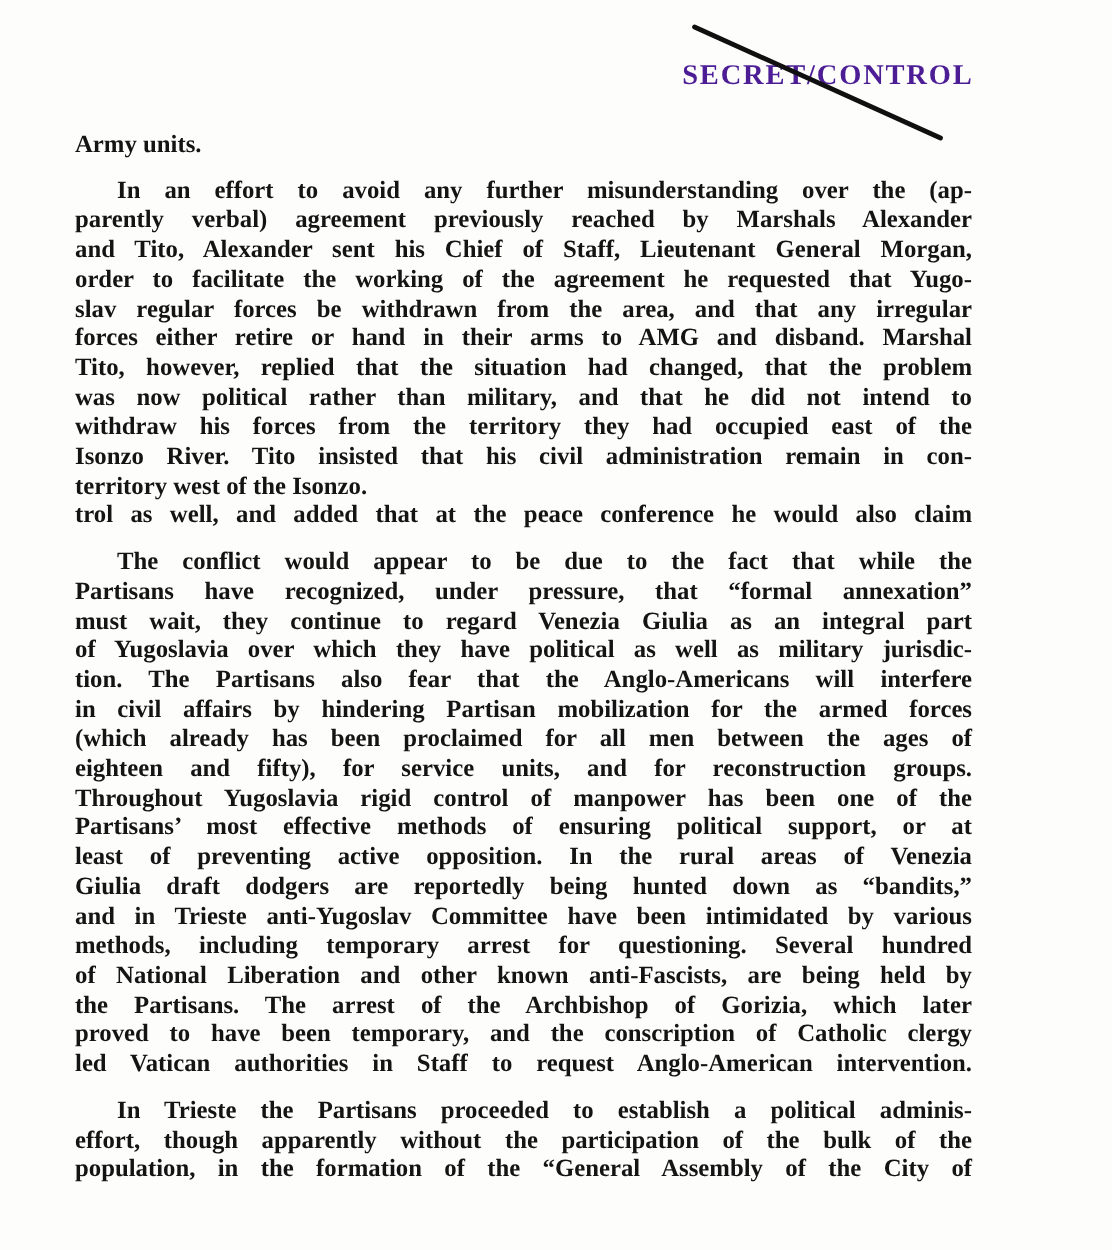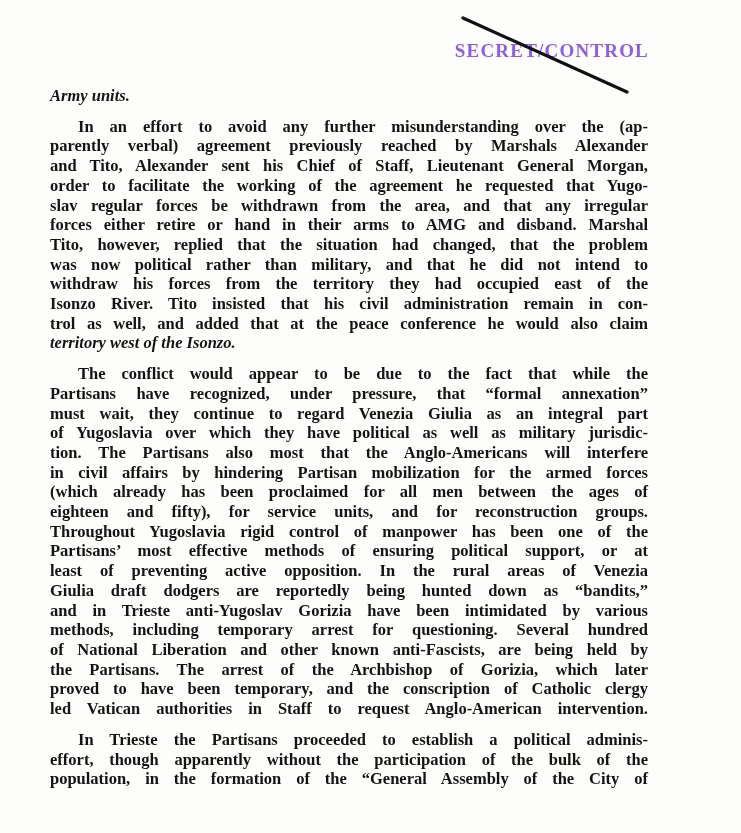--- a/index.html
+++ b/index.html
@@ -15,21 +15,21 @@
     position: absolute;
     inset: 0;
     background: #fdfdfc;
   }
   .classification {
     position: absolute;
     top: 41px;
     right: 92px;
     font: 700 19px/1.1 "Liberation Serif", serif;
     letter-spacing: 1.2px;
-    color: #8b5cf6;
+    color: #4c1d95;
     white-space: nowrap;
   }
   .strike-wrap {
     position: absolute;
     left: 452px;
     top: 10px;
     width: 190px;
     height: 88px;
     pointer-events: none;
   }
@@ -42,21 +42,20 @@
     font: 700 16.5px/19.7px "Liberation Serif", serif;
   }
   .para { margin: 0 0 11px 0; }
   .line {
     text-align: justify;
     text-align-last: justify;
   }
   .line.last {
     text-align: right;
     text-align-last: left;
-    font-style: italic;
   }
   .para.indent .line:first-child { text-indent: 28px; }
 </style>
 </head>
 <body>
 
 <main class="page">
 
   <div class="classification">SECRET/CONTROL</div>
 
@@ -74,37 +73,37 @@
         <div class="line">In an effort to avoid any further misunderstanding over the (ap-</div>
         <div class="line">parently verbal) agreement previously reached by Marshals Alexander</div>
         <div class="line">and Tito, Alexander sent his Chief of Staff, Lieutenant General Morgan,</div>
         <div class="line">order to facilitate the working of the agreement he requested that Yugo-</div>
         <div class="line">slav regular forces be withdrawn from the area, and that any irregular</div>
         <div class="line">forces either retire or hand in their arms to AMG and disband.  Marshal</div>
         <div class="line">Tito, however, replied that the situation had changed, that the problem</div>
         <div class="line">was now political rather than military, and that he did not intend to</div>
         <div class="line">withdraw his forces from the territory they had occupied east of the</div>
         <div class="line">Isonzo River.  Tito insisted that his civil administration remain in con-</div>
+        <div class="line last">territory west of the Isonzo.</div>
         <div class="line">trol as well, and added that at the peace conference he would also claim</div>
-        <div class="line last">territory west of the Isonzo.</div>
       </div>
       <div class="para indent">
         <div class="line">The conflict would appear to be due to the fact that while the</div>
         <div class="line">Partisans have recognized, under pressure, that “formal annexation”</div>
         <div class="line">must wait, they continue to regard Venezia Giulia as an integral part</div>
         <div class="line">of Yugoslavia over which they have political as well as military jurisdic-</div>
-        <div class="line">tion.  The Partisans also most that the Anglo-Americans will interfere</div>
+        <div class="line">tion.  The Partisans also fear that the Anglo-Americans will interfere</div>
         <div class="line">in civil affairs by hindering Partisan mobilization for the armed forces</div>
         <div class="line">(which already has been proclaimed for all men between the ages of</div>
         <div class="line">eighteen and fifty), for service units, and for reconstruction groups.</div>
         <div class="line">Throughout Yugoslavia rigid control of manpower has been one of the</div>
         <div class="line">Partisans’ most effective methods of ensuring political support, or at</div>
         <div class="line">least of preventing active opposition.  In the rural areas of Venezia</div>
         <div class="line">Giulia draft dodgers are reportedly being hunted down as “bandits,”</div>
-        <div class="line">and in Trieste anti-Yugoslav Gorizia have been intimidated by various</div>
+        <div class="line">and in Trieste anti-Yugoslav Committee have been intimidated by various</div>
         <div class="line">methods, including temporary arrest for questioning.  Several hundred</div>
         <div class="line">of National Liberation and other known anti-Fascists, are being held by</div>
         <div class="line">the Partisans.  The arrest of the Archbishop of Gorizia, which later</div>
         <div class="line">proved to have been temporary, and the conscription of Catholic clergy</div>
         <div class="line">led Vatican authorities in Staff to request Anglo-American intervention.</div>
       </div>
       <div class="para indent">
         <div class="line">In Trieste the Partisans proceeded to establish a political adminis-</div>
         <div class="line">effort, though apparently without the participation of the bulk of the</div>
         <div class="line">population, in the formation of the “General Assembly of the City of</div>

